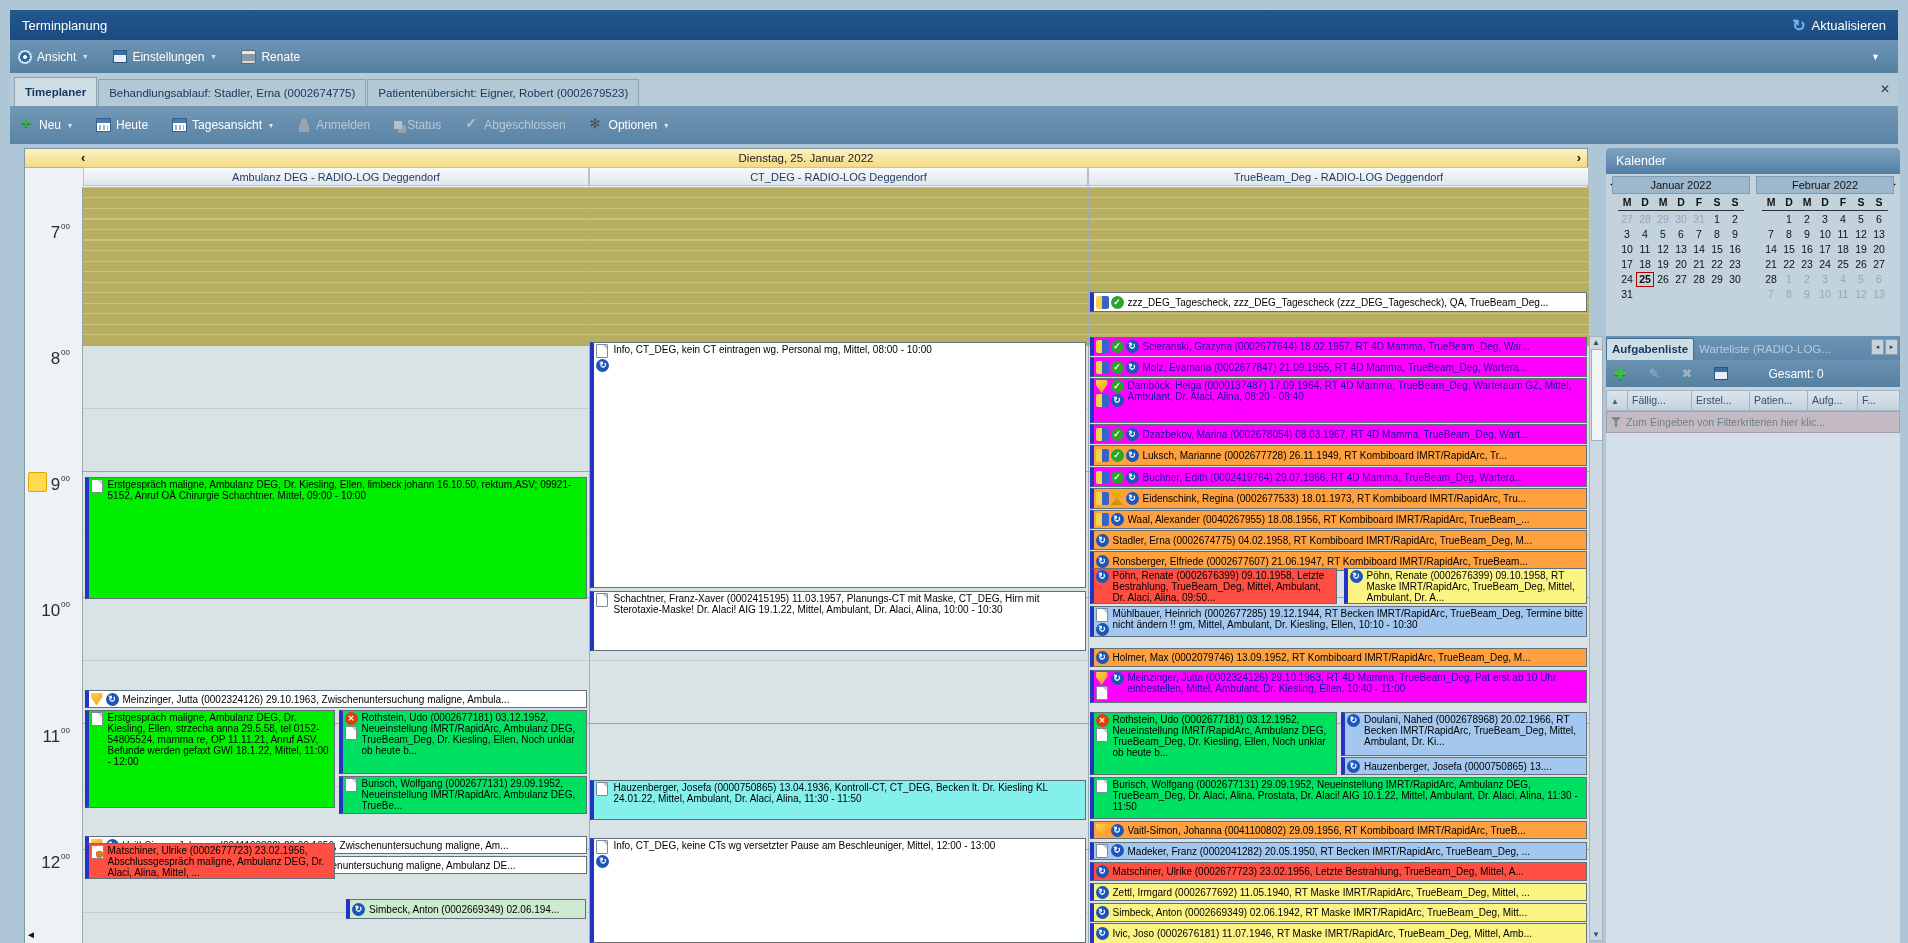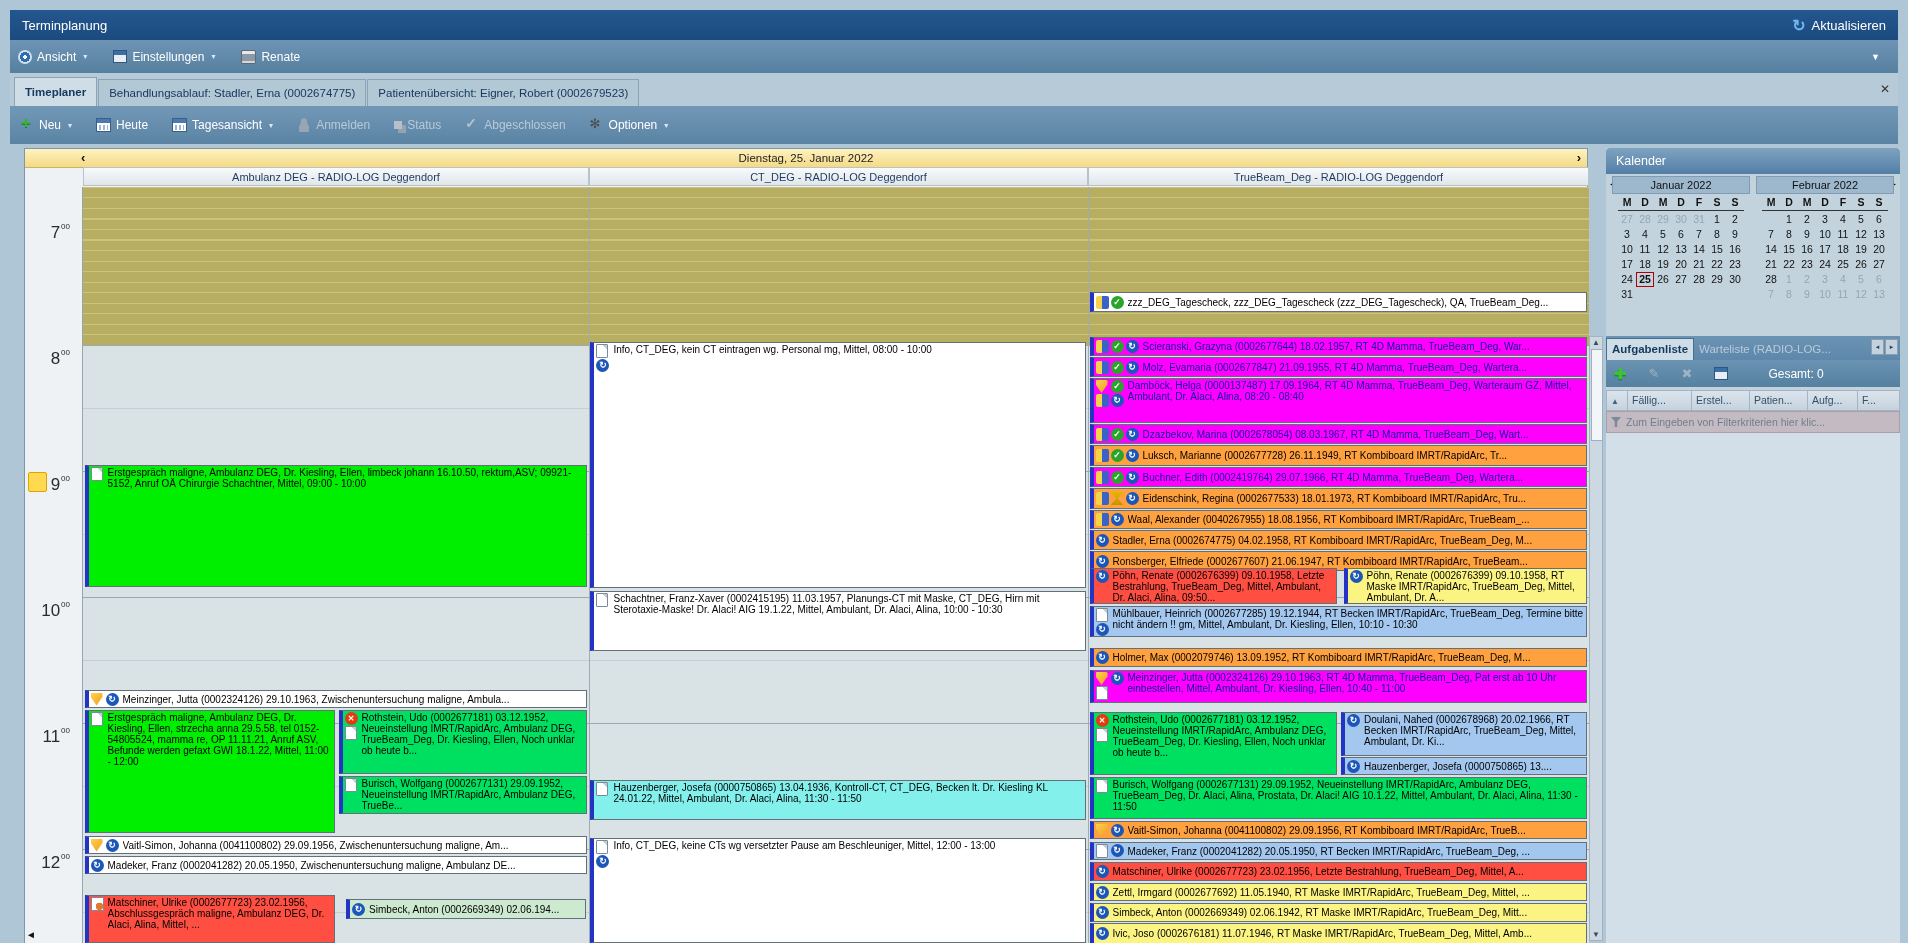--- a/index.html
+++ b/index.html
@@ -240,34 +240,34 @@
             <div class="hourlbl" style="top: 35px;"><span class="h">7</span><span class="m">00</span></div>
             <div class="hourlbl" style="top: 161px;"><span class="h">8</span><span class="m">00</span></div>
             <div class="hourlbl" style="top: 287px;"><span class="h">9</span><span class="m">00</span></div>
             <div class="hourlbl" style="top: 413px;"><span class="h">10</span><span class="m">00</span></div>
             <div class="hourlbl" style="top: 539px;"><span class="h">11</span><span class="m">00</span></div>
             <div class="hourlbl" style="top: 665px;"><span class="h">12</span><span class="m">00</span></div>
           </div>
       </div>
       <div id="cols-host">
           <div class="colbg" id="col0" style="left: 58px; width: 506px;">
-            <div class="appt bg-grn" style="top: 278px; height: 122px; left: 0.3%; width: 99.4%;">
+            <div class="appt bg-grn" style="top: 290px; height: 122px; left: 0.3%; width: 99.4%;">
               <span class="ics" style="grid-template-columns: repeat(1, 14px);">
                 <span class="ic ic-note"></span>
               </span>
               <span class="txt">Erstgespräch maligne, Ambulanz DEG, Dr. Kiesling, Ellen,  limbeck johann 16.10.50, rektum,ASV;  09921-5152, Anruf OÄ Chirurgie Schachtner, Mittel, 09:00 - 10:00</span>
             </div>
             <div class="appt bg-wht one" style="top: 503px; height: 18px; left: 0.3%; width: 99.4%;">
               <span class="ics" style="grid-template-columns: repeat(2, 14px);">
                 <span class="ic ic-warn"></span>
                 <span class="ic ic-refresh">↻</span>
               </span>
               <span class="txt">Meinzinger, Jutta (0002324126) 29.10.1963, Zwischenuntersuchung maligne, Ambula...</span>
             </div>
-            <div class="appt bg-grn" style="top: 523px; height: 123px; left: 0.3%; width: 49.5%;">
+            <div class="appt bg-grn" style="top: 523px; height: 98px; left: 0.3%; width: 49.5%;">
               <span class="ics" style="grid-template-columns: repeat(1, 14px);">
                 <span class="ic ic-note"></span>
               </span>
               <span class="txt">Erstgespräch maligne, Ambulanz DEG, Dr. Kiesling, Ellen, strzecha  anna 29.5.58, tel 0152-54805524, mamma  re, OP 11.11.21, Anruf ASV, Befunde werden gefaxt GWI 18.1.22, Mittel, 11:00 - 12:00</span>
             </div>
             <div class="appt bg-grn2" style="top: 523px; height: 64px; left: 50.5%; width: 49.2%;">
               <span class="ics" style="grid-template-columns: repeat(1, 14px);">
                 <span class="ic ic-x">✕</span>
                 <span class="ic ic-note"></span>
               </span>
@@ -285,21 +285,21 @@
                 <span class="ic ic-refresh">↻</span>
               </span>
               <span class="txt">Vaitl-Simon, Johanna (0041100802) 29.09.1956, Zwischenuntersuchung maligne, Am...</span>
             </div>
             <div class="appt bg-wht one" style="top: 669px; height: 18px; left: 0.3%; width: 99.4%;">
               <span class="ics" style="grid-template-columns: repeat(1, 14px);">
                 <span class="ic ic-refresh">↻</span>
               </span>
               <span class="txt">Madeker, Franz (0002041282) 20.05.1950, Zwischenuntersuchung maligne, Ambulanz DE...</span>
             </div>
-            <div class="appt bg-red" style="top: 708px; height: 48px; left: 0.3%; width: 49.5%;">
+            <div class="appt bg-red" style="top: 656px; height: 36px; left: 0.3%; width: 49.5%;">
               <span class="ics" style="grid-template-columns: repeat(1, 14px);">
                 <span class="ic ic-docuser"></span>
               </span>
               <span class="txt">Matschiner, Ulrike (0002677723) 23.02.1956, Abschlussgespräch maligne, Ambulanz DEG, Dr. Alaci, Alina, Mittel, ...</span>
             </div>
             <div class="appt bg-palegrn one" style="top: 712px; height: 20px; left: 52%; width: 47.5%;">
               <span class="ics" style="grid-template-columns: repeat(1, 14px);">
                 <span class="ic ic-refresh">↻</span>
               </span>
               <span class="txt">Simbeck, Anton (0002669349) 02.06.194...</span>

